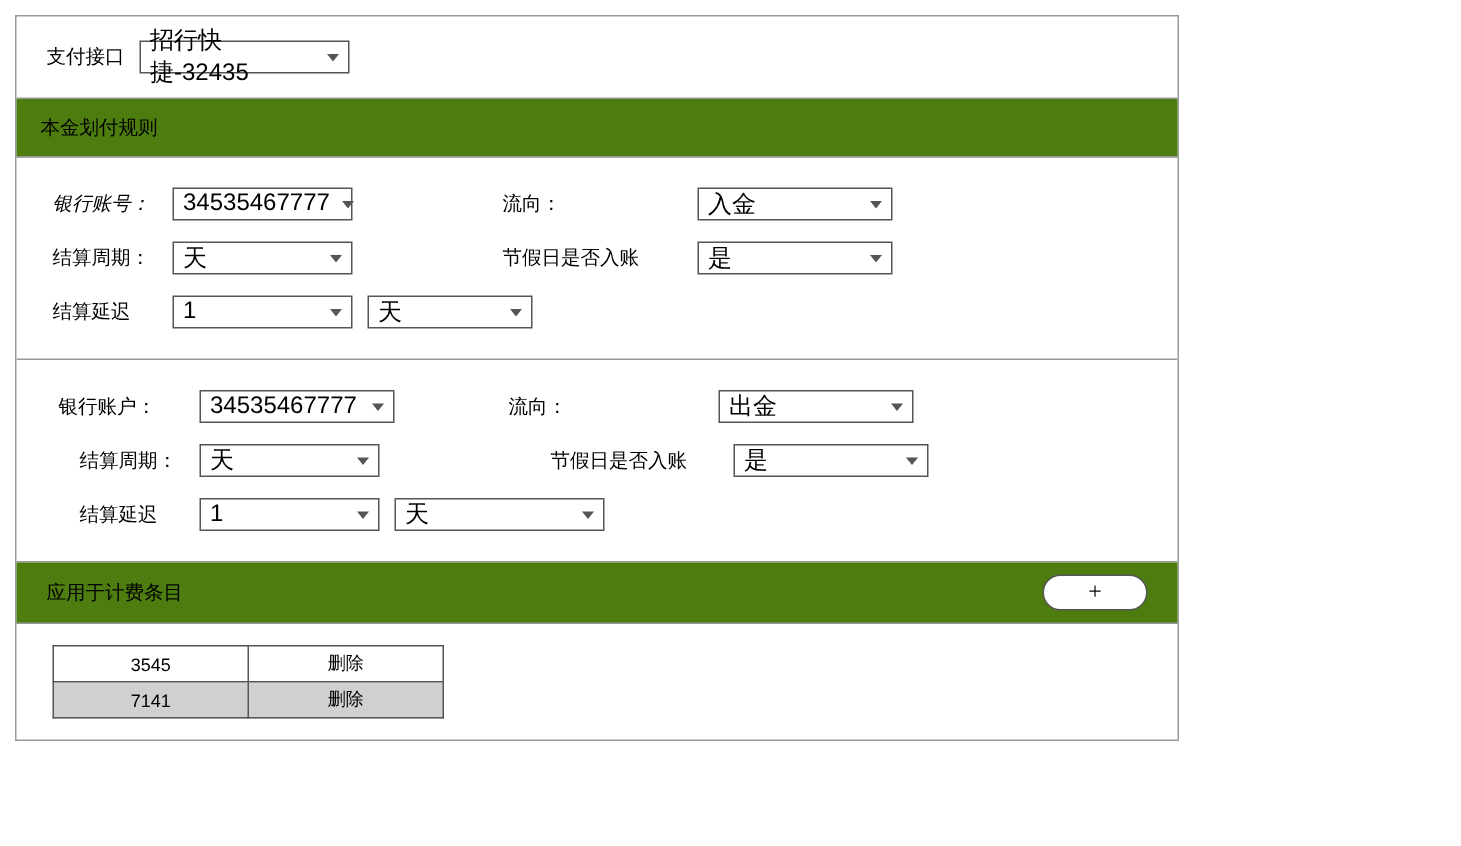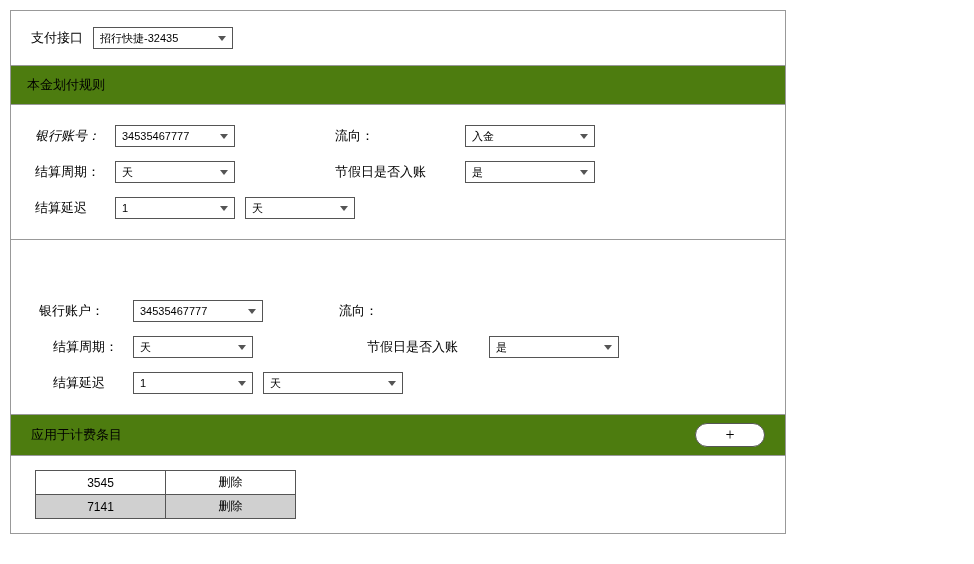--- a/index.html
+++ b/index.html
@@ -37,21 +37,21 @@
     margin-right: 10px;
     white-space: nowrap;
   }
   .select {
     display: inline-flex;
     align-items: center;
     justify-content: space-between;
     border: 1px solid #555;
     height: 22px;
     padding: 0 6px;
-    font-size: 11px;
+    font-size: 16px;
     background: #fff;
     cursor: pointer;
     margin-right: 10px;
   }
   .select .caret {
     width: 0; height: 0;
     border-left: 4px solid transparent;
     border-right: 4px solid transparent;
     border-top: 5px solid #555;
     margin-left: 8px;
@@ -139,31 +139,35 @@
         <span class="caret"></span>
       </div>
       <div class="select" style="width:110px;">
         <span>天</span>
         <span class="caret"></span>
       </div>
     </div>
   </div>
 
 
-  <div class="row" style="padding:20px 28px;margin-top:40px;">
+  <div class="row" style="padding:20px 28px;">
     <div class="form-row">
       <div class="col-left">
         <span class="label" style="width:84px;">银行账户：</span>
         <div class="select" style="width:130px;">
           <span>34535467777</span>
           <span class="caret"></span>
         </div>
       </div>
       <div class="col-right">
         <span class="label" style="width:130px;">流向：</span>
+        <div class="select" style="width:130px;">
+          <span>出金</span>
+          <span class="caret"></span>
+        </div>
       </div>
     </div>
     <div class="form-row">
       <div class="col-left">
         <span class="label" style="width:84px;padding-left:14px;">结算周期：</span>
         <div class="select" style="width:120px;">
           <span>天</span>
           <span class="caret"></span>
         </div>
       </div>

